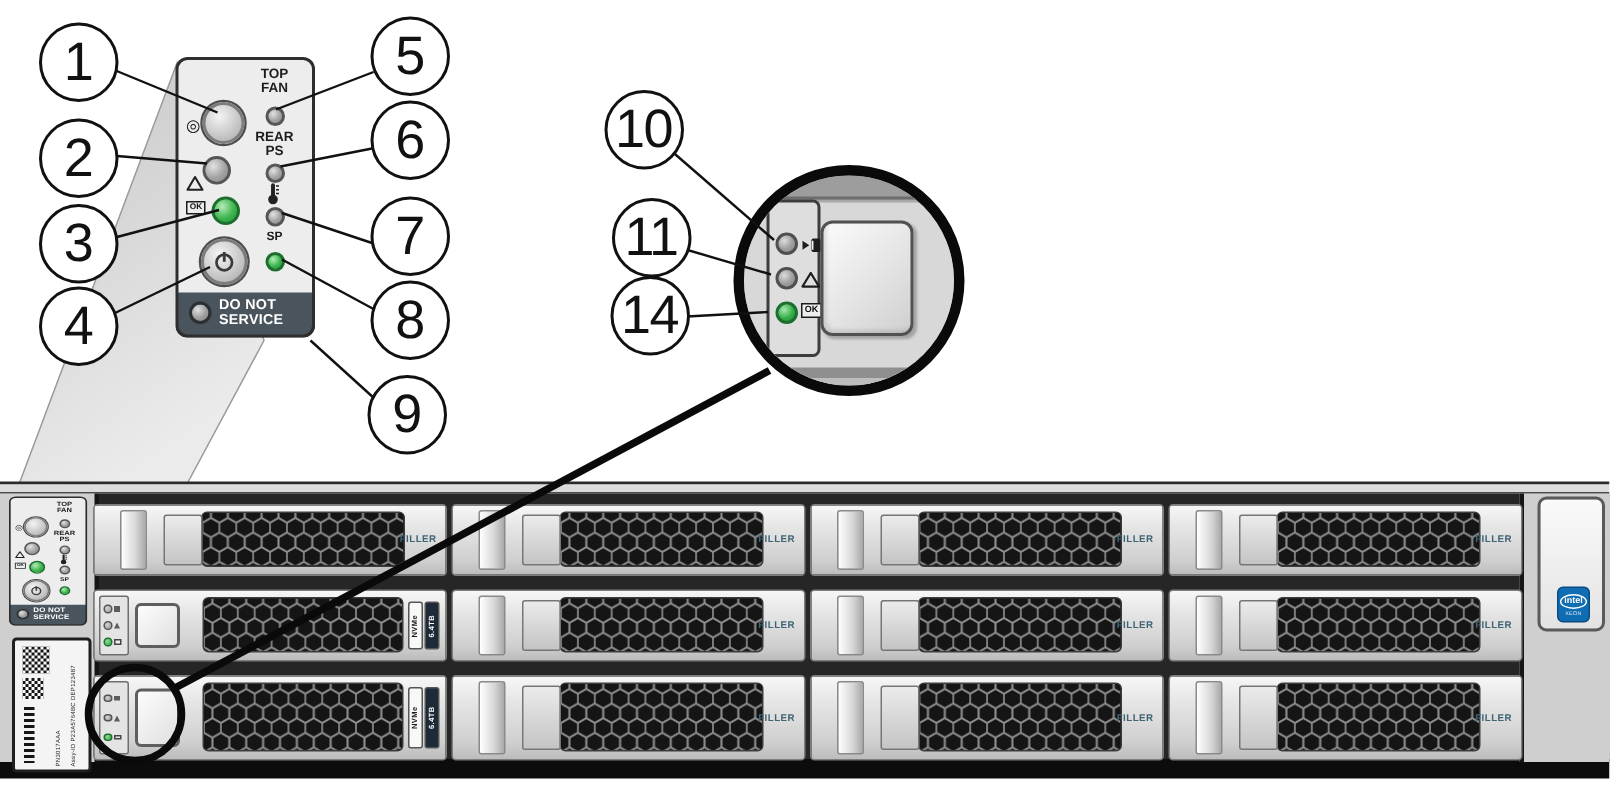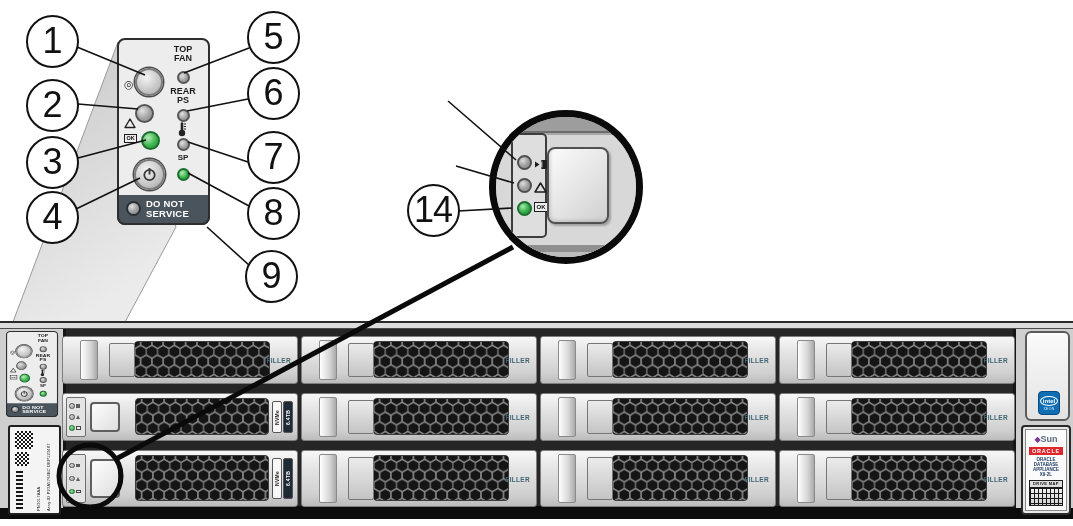--- a/index.html
+++ b/index.html
@@ -338,36 +338,20 @@
       <div class="vtext vt2">Assy-ID P23A5764BC DEP123487</div>
     </div>
 
     <div class="rear-panel">
       <div class="intel-badge">
         <span class="intel-oval">intel</span>
         <span class="intel-sub">XEON</span>
       </div>
     </div>
 
-    <div class="sun-label">
-      <div class="sun-inner">
-        <div class="sun-line"><span class="diamond">◆</span><span>Sun</span></div>
-        <div class="oracle-bar">ORACLE</div>
-        <div class="prod">
-          <span>ORACLE</span>
-          <span>DATABASE</span>
-          <span>APPLIANCE</span>
-          <span>X9-2L</span>
-        </div>
-        <div class="dmap">
-          <div class="dmap-head">DRIVE MAP</div>
-          <div class="dmap-grid"></div>
-        </div>
-      </div>
-    </div>
   </div>
 
   <div class="cpanel" id="cpanel-big">
     <div class="cp-lbl lbl-topfan">
       <span>TOP</span><br>
       <span>FAN</span>
     </div>
     <div class="led small led-topfan"></div>
     <div class="cp-lbl lbl-rearps">
       <span>REAR</span><br>
@@ -512,15 +496,17 @@
 
   <div class="co" style="left:25.5px;top:14.5px">1</div>
   <div class="co" style="left:25.5px;top:78.5px">2</div>
   <div class="co" style="left:25.5px;top:135.5px">3</div>
   <div class="co" style="left:25.5px;top:190.5px">4</div>
   <div class="co" style="left:246.5px;top:10.5px">5</div>
   <div class="co" style="left:246.5px;top:66.5px">6</div>
   <div class="co" style="left:246.5px;top:130.5px">7</div>
   <div class="co" style="left:246.5px;top:186.5px">8</div>
   <div class="co" style="left:244.5px;top:249.5px">9</div>
+  <div class="co" style="left:402.5px;top:59.5px">10</div>
+  <div class="co" style="left:407.5px;top:131.5px">11</div>
   <div class="co" style="left:406.5px;top:183.5px">14</div>
 
 </div>
 
 </body></html>

